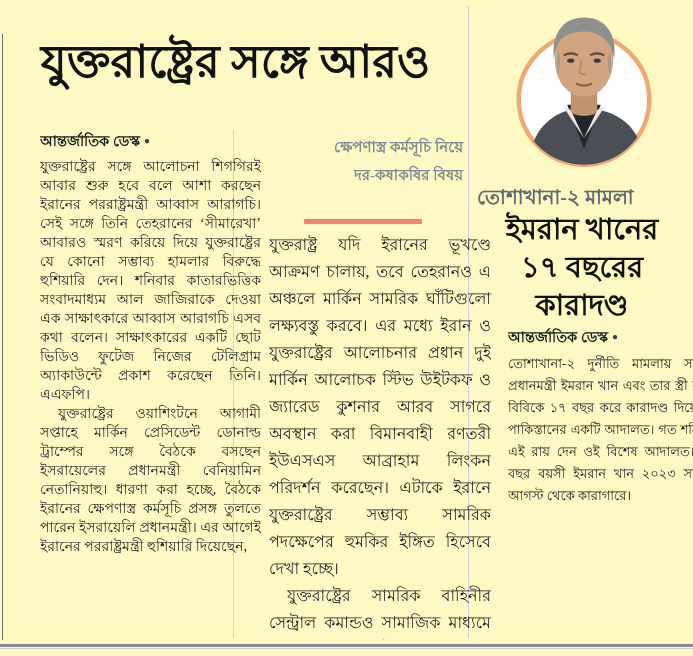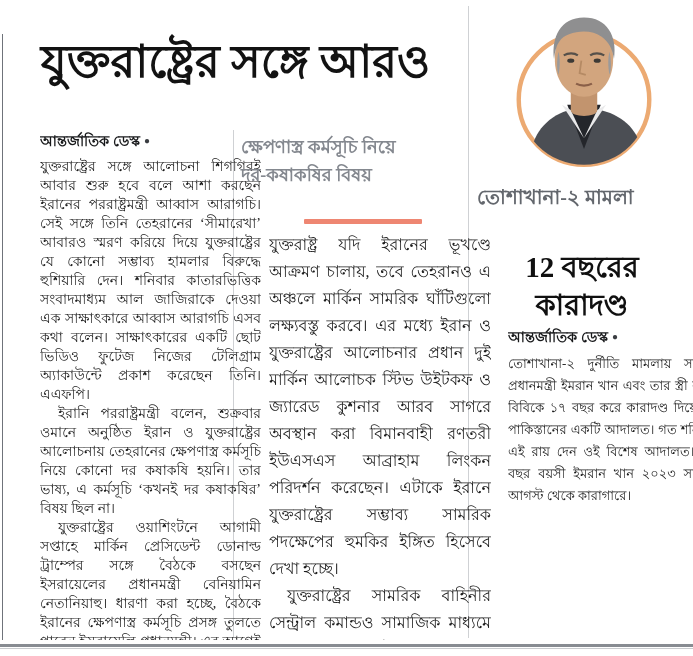--- a/index.html
+++ b/index.html
@@ -1,19 +1,19 @@
 <!DOCTYPE html>
 <html><head>
 <meta charset="utf-8">
 <style>
   html,body{margin:0;padding:0;background:#e9e9e9;}
   .page{
     position:relative;
     width:693px;height:656px;
-    background:#ffffff;
+    background:#fef9c3;
     font-family:"Liberation Serif","DejaVu Serif",serif;
     color:#1c1c1c;
     overflow:hidden;
   }
   
   .left-rule{position:absolute;left:2px;top:34px;width:1px;height:606px;background:#6f737a;}
   .bottom-rule{position:absolute;left:0;top:644px;width:693px;height:3px;background:#888c92;}
   .bottom-rule:after{content:"";position:absolute;left:0;top:4px;width:693px;height:1px;background:#c9cccf;}
   .col-divider{position:absolute;width:1px;background:#cfd1d4;}
   .divider-1{left:233px;top:130px;height:508px;}
@@ -35,22 +35,22 @@
   .byline .dot{font-size:10px;color:#3a3d42;vertical-align:2px;padding-left:4px;}
 
   .body-text p{margin:0;}
   .col-1 .body-text{font-size:14px;line-height:19px;}
   .col-3 .body-text{font-size:13px;line-height:22px;}
   .body-text p + p{text-indent:18px;}
 
   
   .sub-headline{
     position:absolute;left:241px;top:133px;width:222px;
-    text-align:left;color:#84888f;
-    font-size:18px;line-height:28px;font-weight:600;
+    text-align:right;color:#84888f;
+    font-size:15px;line-height:28px;font-weight:600;
   }
   .accent-rule{
     position:absolute;left:304px;top:219px;width:118px;height:5px;
     border-radius:1px;
   }
   .col-2-body{position:absolute;left:238px;top:232px;width:222px;height:408px;overflow:hidden;text-align:justify;}
 
   
   .watermark{
     position:absolute;left:244px;top:300px;width:220px;
@@ -83,21 +83,20 @@
 
   <h1 class="main-headline"><span>যুক্তরাষ্ট্রের সঙ্গে আরও</span><br>
   </h1>
 
   <div class="col col-1">
     <div class="byline">
       <span>আন্তর্জাতিক ডেস্ক</span><span class="dot">●</span>
     </div>
     <div class="body-text">
       <p>যুক্তরাষ্ট্রের সঙ্গে আলোচনা শিগগিরই আবার শুরু হবে বলে আশা করছেন ইরানের পররাষ্ট্রমন্ত্রী আব্বাস আরাগচি। সেই সঙ্গে তিনি তেহরানের ‘সীমারেখা’ আবারও স্মরণ করিয়ে দিয়ে যুক্তরাষ্ট্রের যে কোনো সম্ভাব্য হামলার বিরুদ্ধে হুশিয়ারি দেন। শনিবার কাতারভিত্তিক সংবাদমাধ্যম আল জাজিরাকে দেওয়া এক সাক্ষাৎকারে আব্বাস আরাগচি এসব কথা বলেন। সাক্ষাৎকারের একটি ছোট ভিডিও ফুটেজ নিজের টেলিগ্রাম অ্যাকাউন্টে প্রকাশ করেছেন তিনি। এএফপি।</p>
-      <p>ইরানি পররাষ্ট্রমন্ত্রী বলেন, শুক্রবার ওমানে অনুষ্ঠিত ইরান ও যুক্তরাষ্ট্রের আলোচনায় তেহরানের ক্ষেপণাস্ত্র কর্মসূচি নিয়ে কোনো দর কষাকষি হয়নি। তার ভাষ্য, এ কর্মসূচি ‘কখনই দর কষাকষির’ বিষয় ছিল না।</p>
       <p>যুক্তরাষ্ট্রের ওয়াশিংটনে আগামী সপ্তাহে মার্কিন প্রেসিডেন্ট ডোনাল্ড ট্রাম্পের সঙ্গে বৈঠকে বসছেন ইসরায়েলের প্রধানমন্ত্রী বেনিয়ামিন নেতানিয়াহু। ধারণা করা হচ্ছে, বৈঠকে ইরানের ক্ষেপণাস্ত্র কর্মসূচি প্রসঙ্গ তুলতে পারেন ইসরায়েলি প্রধানমন্ত্রী। এর আগেই ইরানের পররাষ্ট্রমন্ত্রী হুশিয়ারি দিয়েছেন,</p>
     </div>
   </div>
 
   <div class="sub-headline" style="color: rgb(132, 136, 143);"><span>ক্ষেপণাস্ত্র কর্মসূচি নিয়ে</span><br>
     <span>দর-কষাকষির বিষয়</span><br>
   </div>
   <div class="accent-rule" style="background: rgb(238, 134, 114);"></div>
 
   <div class="col-2-body body-text col">
@@ -129,22 +128,22 @@
       <path d="M102 56 C106 53 113 53 118 56" stroke="#55504a" stroke-width="2.4" fill="none"></path>
       <ellipse cx="80" cy="62" rx="4" ry="2.4" fill="#3d3a36"></ellipse>
       <ellipse cx="110" cy="62" rx="4" ry="2.4" fill="#3d3a36"></ellipse>
       <path d="M92 62 L90 76 L97 78" stroke="#b58a64" stroke-width="2" fill="none"></path>
       <path d="M86 88 C91 91 99 91 104 88" stroke="#8a5f48" stroke-width="2.4" fill="none"></path>
     </svg>
   </div>
 
   <div class="kicker" style="color: rgb(99, 103, 109);">তোশাখানা-২ মামলা</div>
 
-  <div class="side-headline"><br>
-    <span>12 বছরের</span><br>
+  <div class="side-headline"><span>ইমরান খানের</span><br>
+    <span>১৭ বছরের</span><br>
     <span>কারাদণ্ড</span>
   </div>
 
   <div class="col col-3">
     <div class="byline">
       <span>আন্তর্জাতিক ডেস্ক</span><span class="dot">●</span>
     </div>
     <div class="body-text">
       <p>তোশাখানা-২ দুর্নীতি মামলায় সাবেক প্রধানমন্ত্রী ইমরান খান এবং তার স্ত্রী বুশরা বিবিকে ১৭ বছর করে কারাদণ্ড দিয়েছেন পাকিস্তানের একটি আদালত। গত শনিবার এই রায় দেন ওই বিশেষ আদালত। ৭৩ বছর বয়সী ইমরান খান ২০২৩ সালের আগস্ট থেকে কারাগারে।</p>
     </div>

